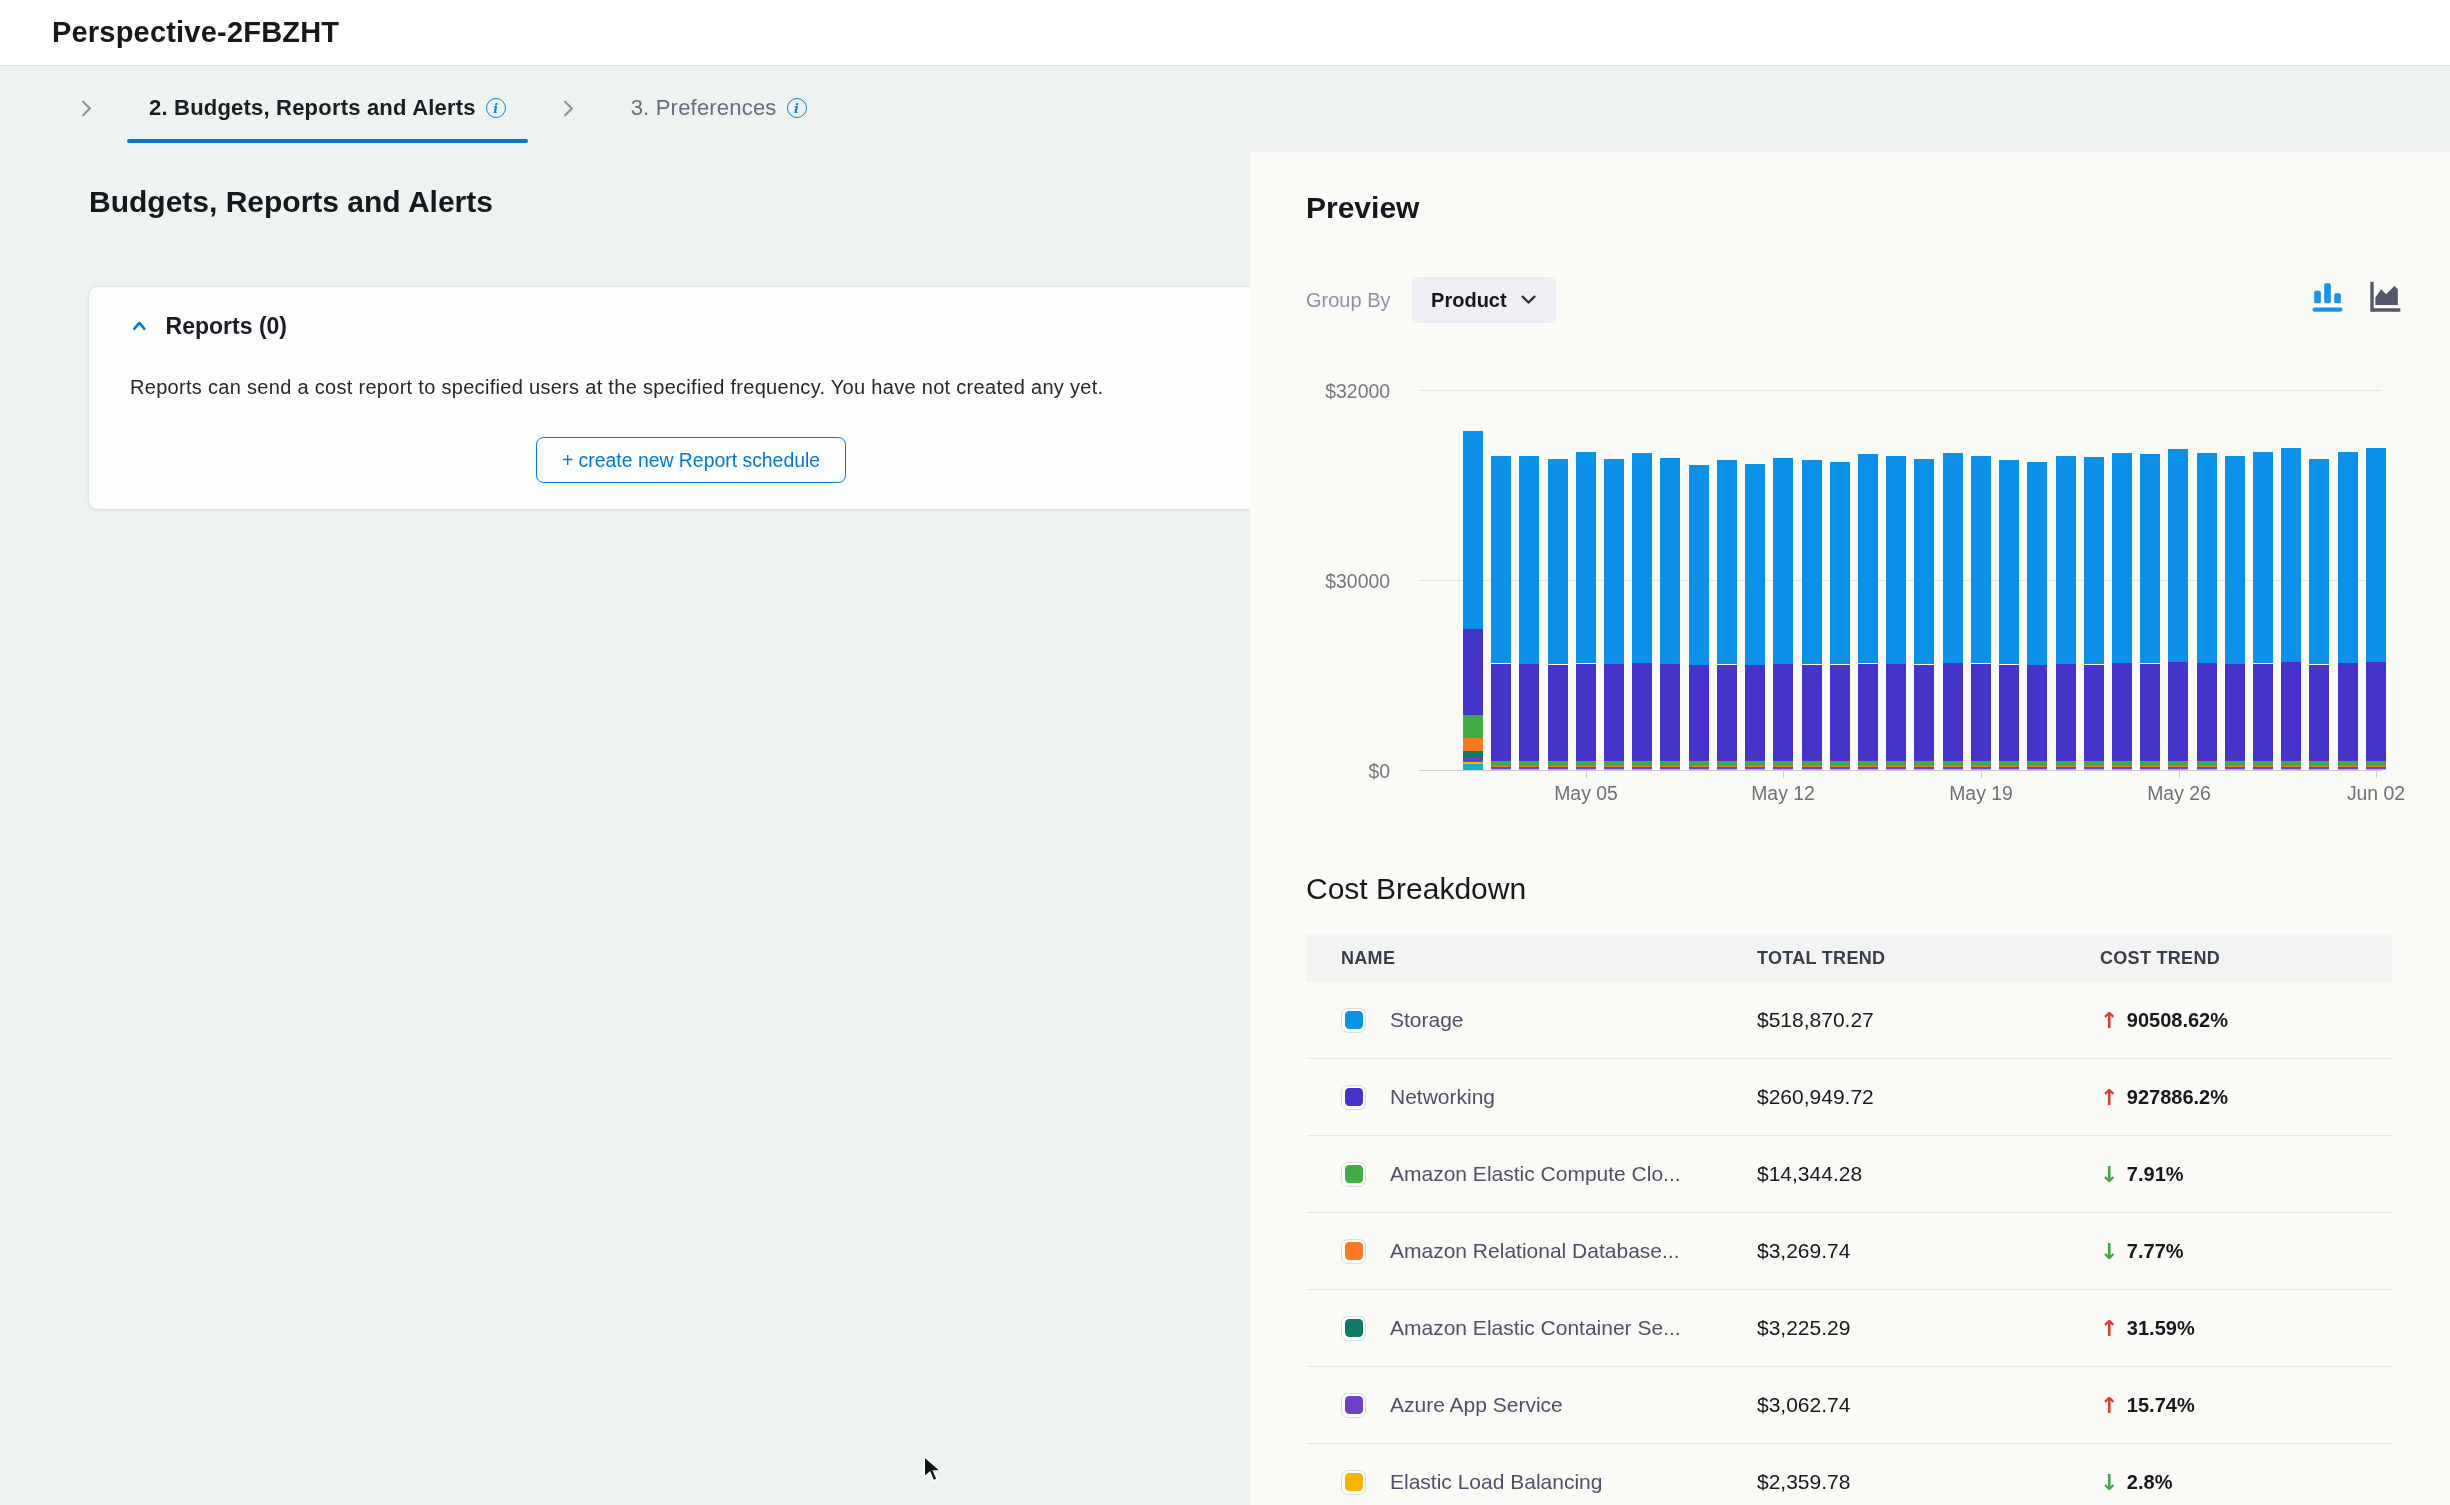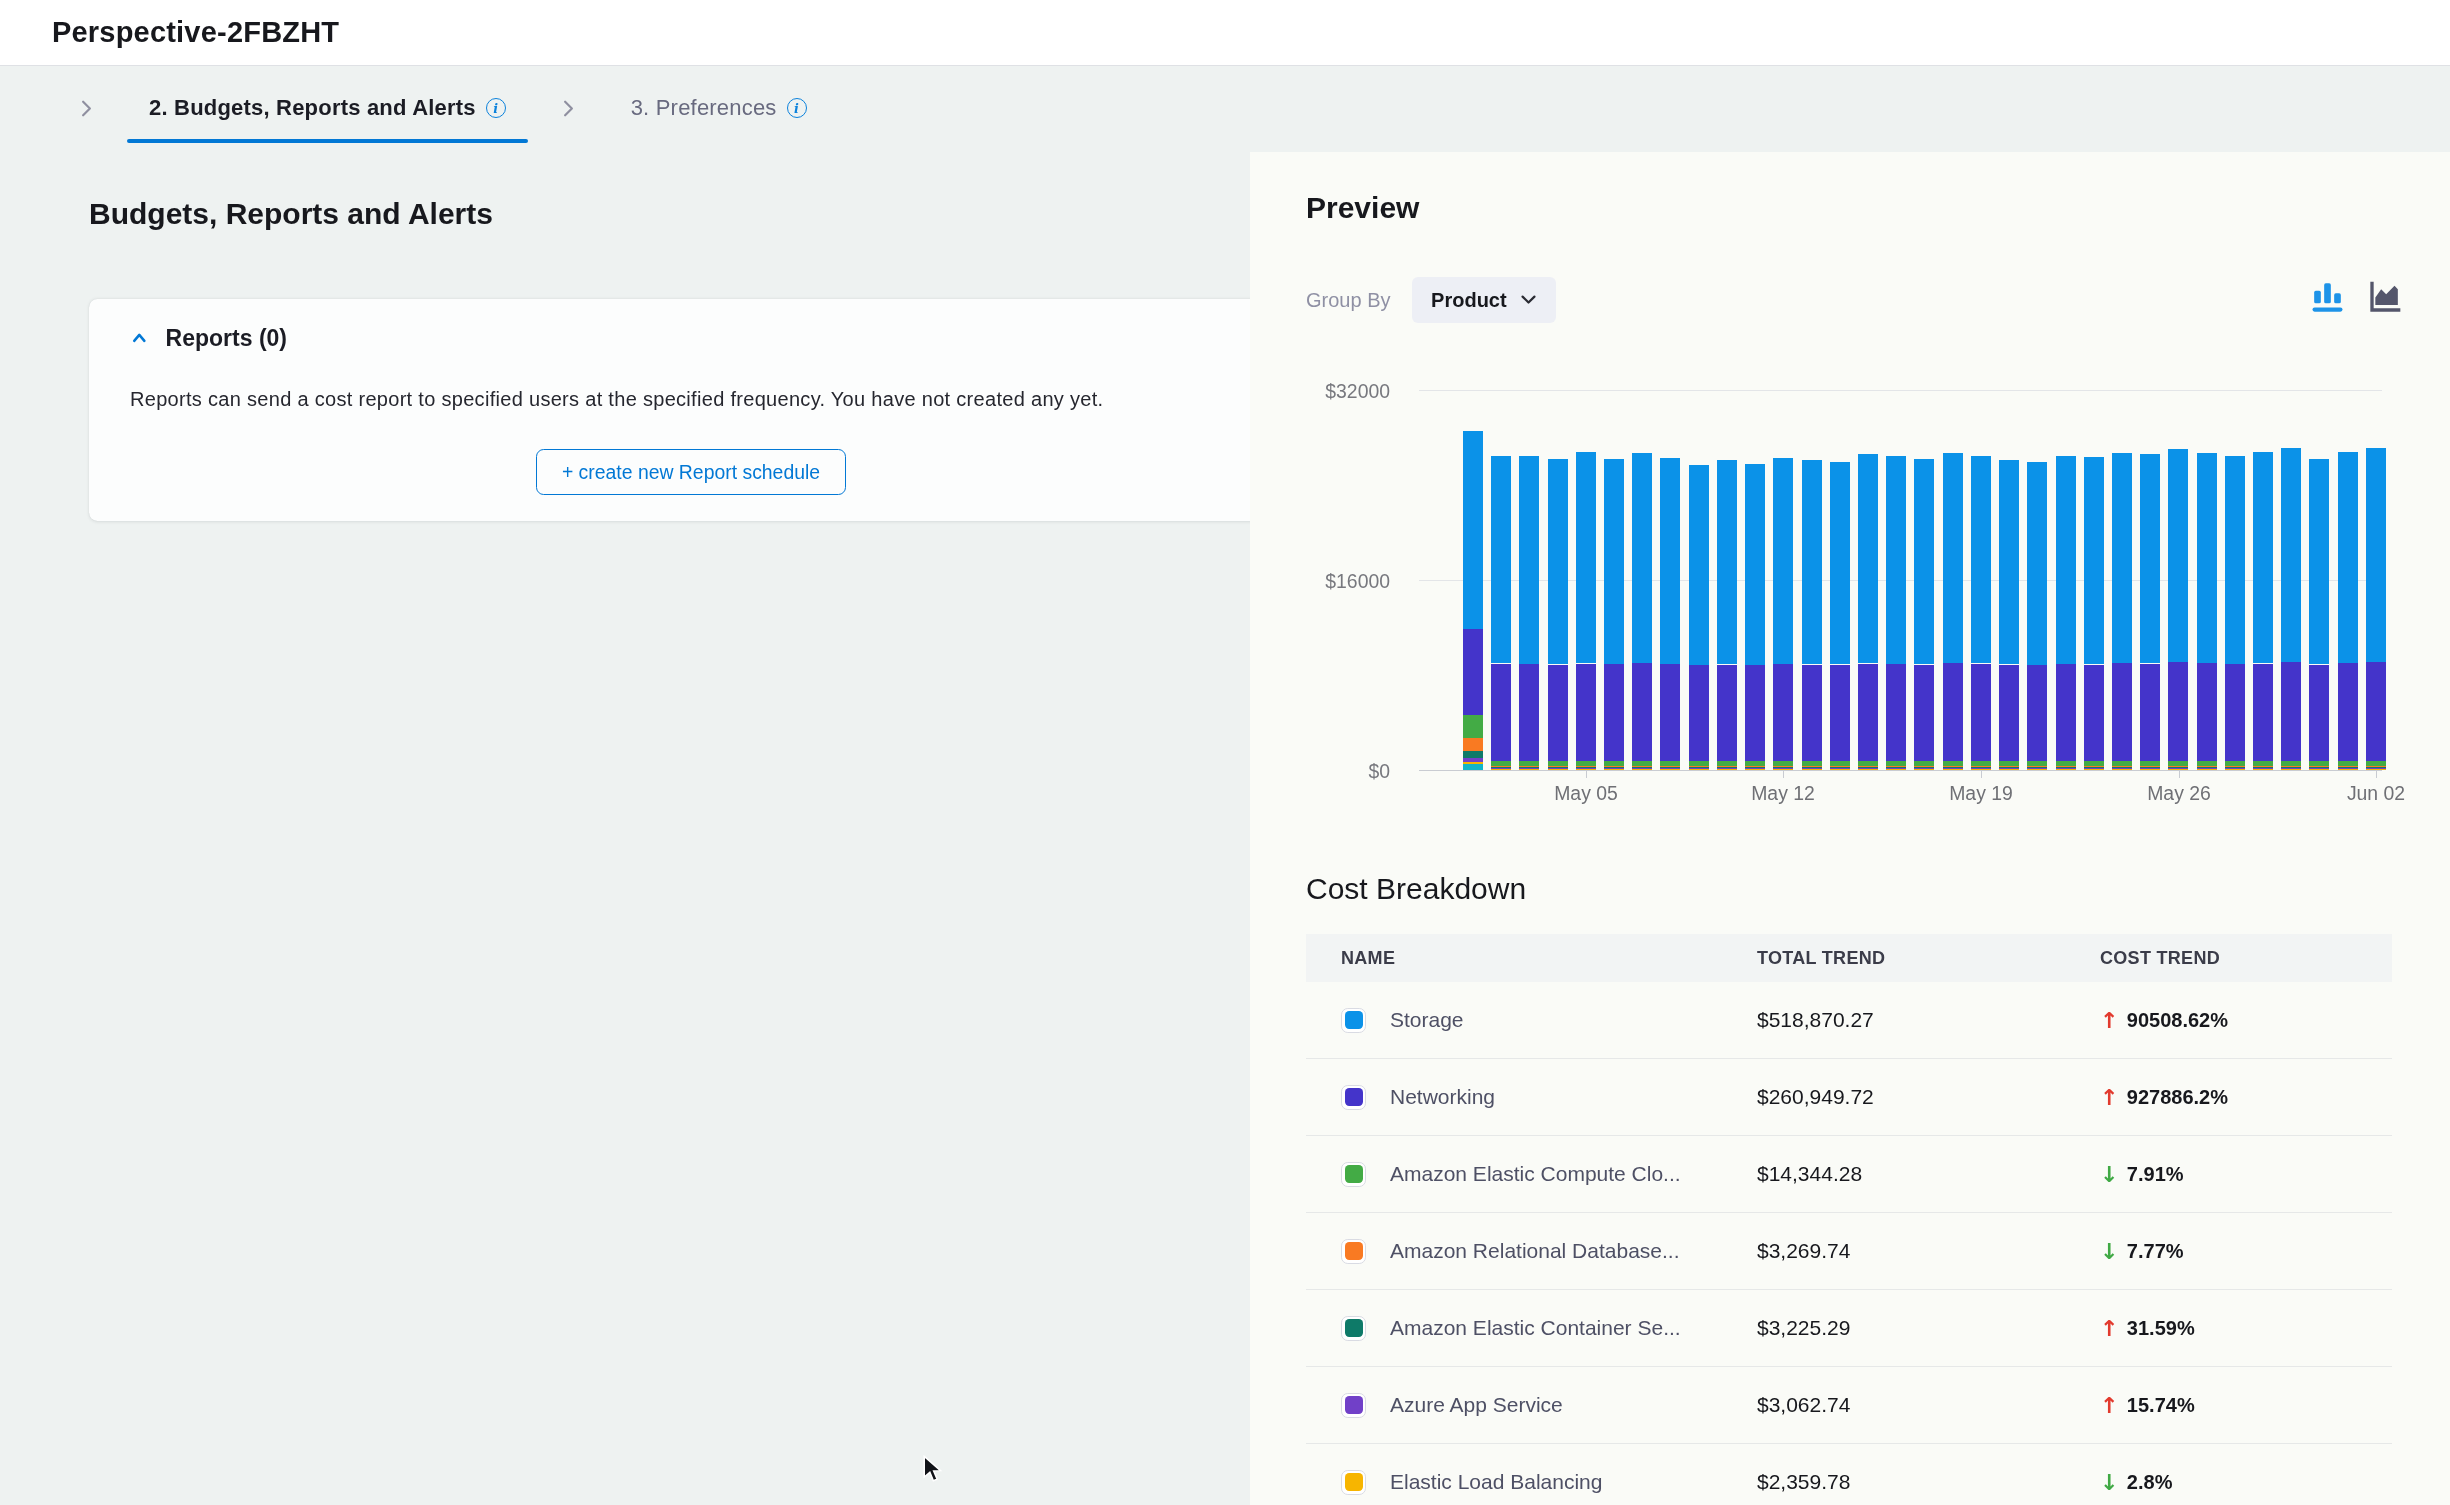--- a/index.html
+++ b/index.html
@@ -7,21 +7,21 @@
 body{font-family:"Liberation Sans","DejaVu Sans",sans-serif;background:#eef2f1;color:#1c1d26;position:relative;overflow:hidden}
 .topbar{position:absolute;left:0;top:0;width:2450px;height:66px;background:#fff;border-bottom:0.8px solid #dfe1e5;display:flex;align-items:center;padding:0 52px;z-index:5}
 .topbar h1{font-size:29px;font-weight:700;color:#17181d;letter-spacing:0.2px}
 .tabs{position:absolute;left:46px;top:66px;height:84px;display:flex;align-items:center;z-index:4}
 .tab{display:flex;align-items:center;gap:10px;font-size:22px;color:#686a7f;padding:0 22px;height:100%;position:relative;letter-spacing:0.2px}
 .tab.active{color:#1b1c24;font-weight:700}
 .tab.active::after{content:"";position:absolute;left:0;right:0;bottom:6.8px;height:4.2px;background:#0278d5;border-radius:2.5px}
 .info{width:20px;height:20px;border:1.7px solid #0b82dc;border-radius:50%;display:inline-flex;align-items:center;justify-content:center;flex:none}
 .info::before{content:"i";font:italic 700 12.7px "DejaVu Serif",serif;color:#0b82dc}
 .sep{margin:0 32px;flex:none}
-.left{position:absolute;left:89px;top:160px;width:1204px}
+.left{position:absolute;left:89px;top:148px;width:1204px}
 .left h2{font-size:30px;font-weight:700;color:#17181d;padding-top:37px;margin-bottom:68px}
 .card{background:#fcfdfd;border-radius:8.4px;box-shadow:0 0.8px 3.4px rgba(30,40,50,.10),0 0 0.8px rgba(30,40,50,.14);margin-bottom:39px;padding:0 41px}
 .card-head{display:flex;align-items:center;gap:17px;font-size:23px;font-weight:700;color:#1b1c24}
 .card.budgets{padding-top:39px;padding-bottom:31px}
 .card.budgets .card-head{margin-bottom:39px}
 .card.budgets p{margin-bottom:41px}
 .card.reports{padding-top:26px;padding-bottom:26px}
 .card.reports .card-head{margin-bottom:32px}
 .card.reports p{margin-bottom:34px}
 .card p{font-size:20px;letter-spacing:0.3px;line-height:31px;color:#26272f;max-width:1014px}
@@ -122,21 +122,21 @@
       <rect x="30" y="16" width="8" height="12" rx="2" fill="#1d93e8"></rect>
       <rect x="4" y="33" width="36" height="5" rx="2.5" fill="#1d93e8"></rect>
     </svg>
     <svg width="37" height="35" viewBox="0 0 44 42">
       <path d="M7,2 L7,36 L41,36" fill="none" stroke="#54566b" stroke-width="4"></path>
       <polygon points="11,21 18,11 24,17 34,7 38,11 38,30 11,30" fill="#54566b"></polygon>
     </svg>
   </div>
 
   <span class="ylab" style="top:228px">$32000</span>
-  <span class="ylab" style="top:418px">$16000</span>
+  <span class="ylab" style="top:418px">$30000</span>
   <span class="ylab" style="top:608px">$0</span>
 
   <div class="chart">
     <div class="gridline" style="top:0"></div>
     <div class="gridline" style="top:190px"></div>
     <div class="gridline g2" style="top:380px"></div>
     <div>
         <div class="bar" style="left: 44px; width: 20px;">
           <i style="bottom: 0px; height: 6.2px; background: rgb(17, 181, 201);"></i>
           <i style="bottom: 6.2px; height: 1.9px; background: rgb(247, 181, 0);"></i>

